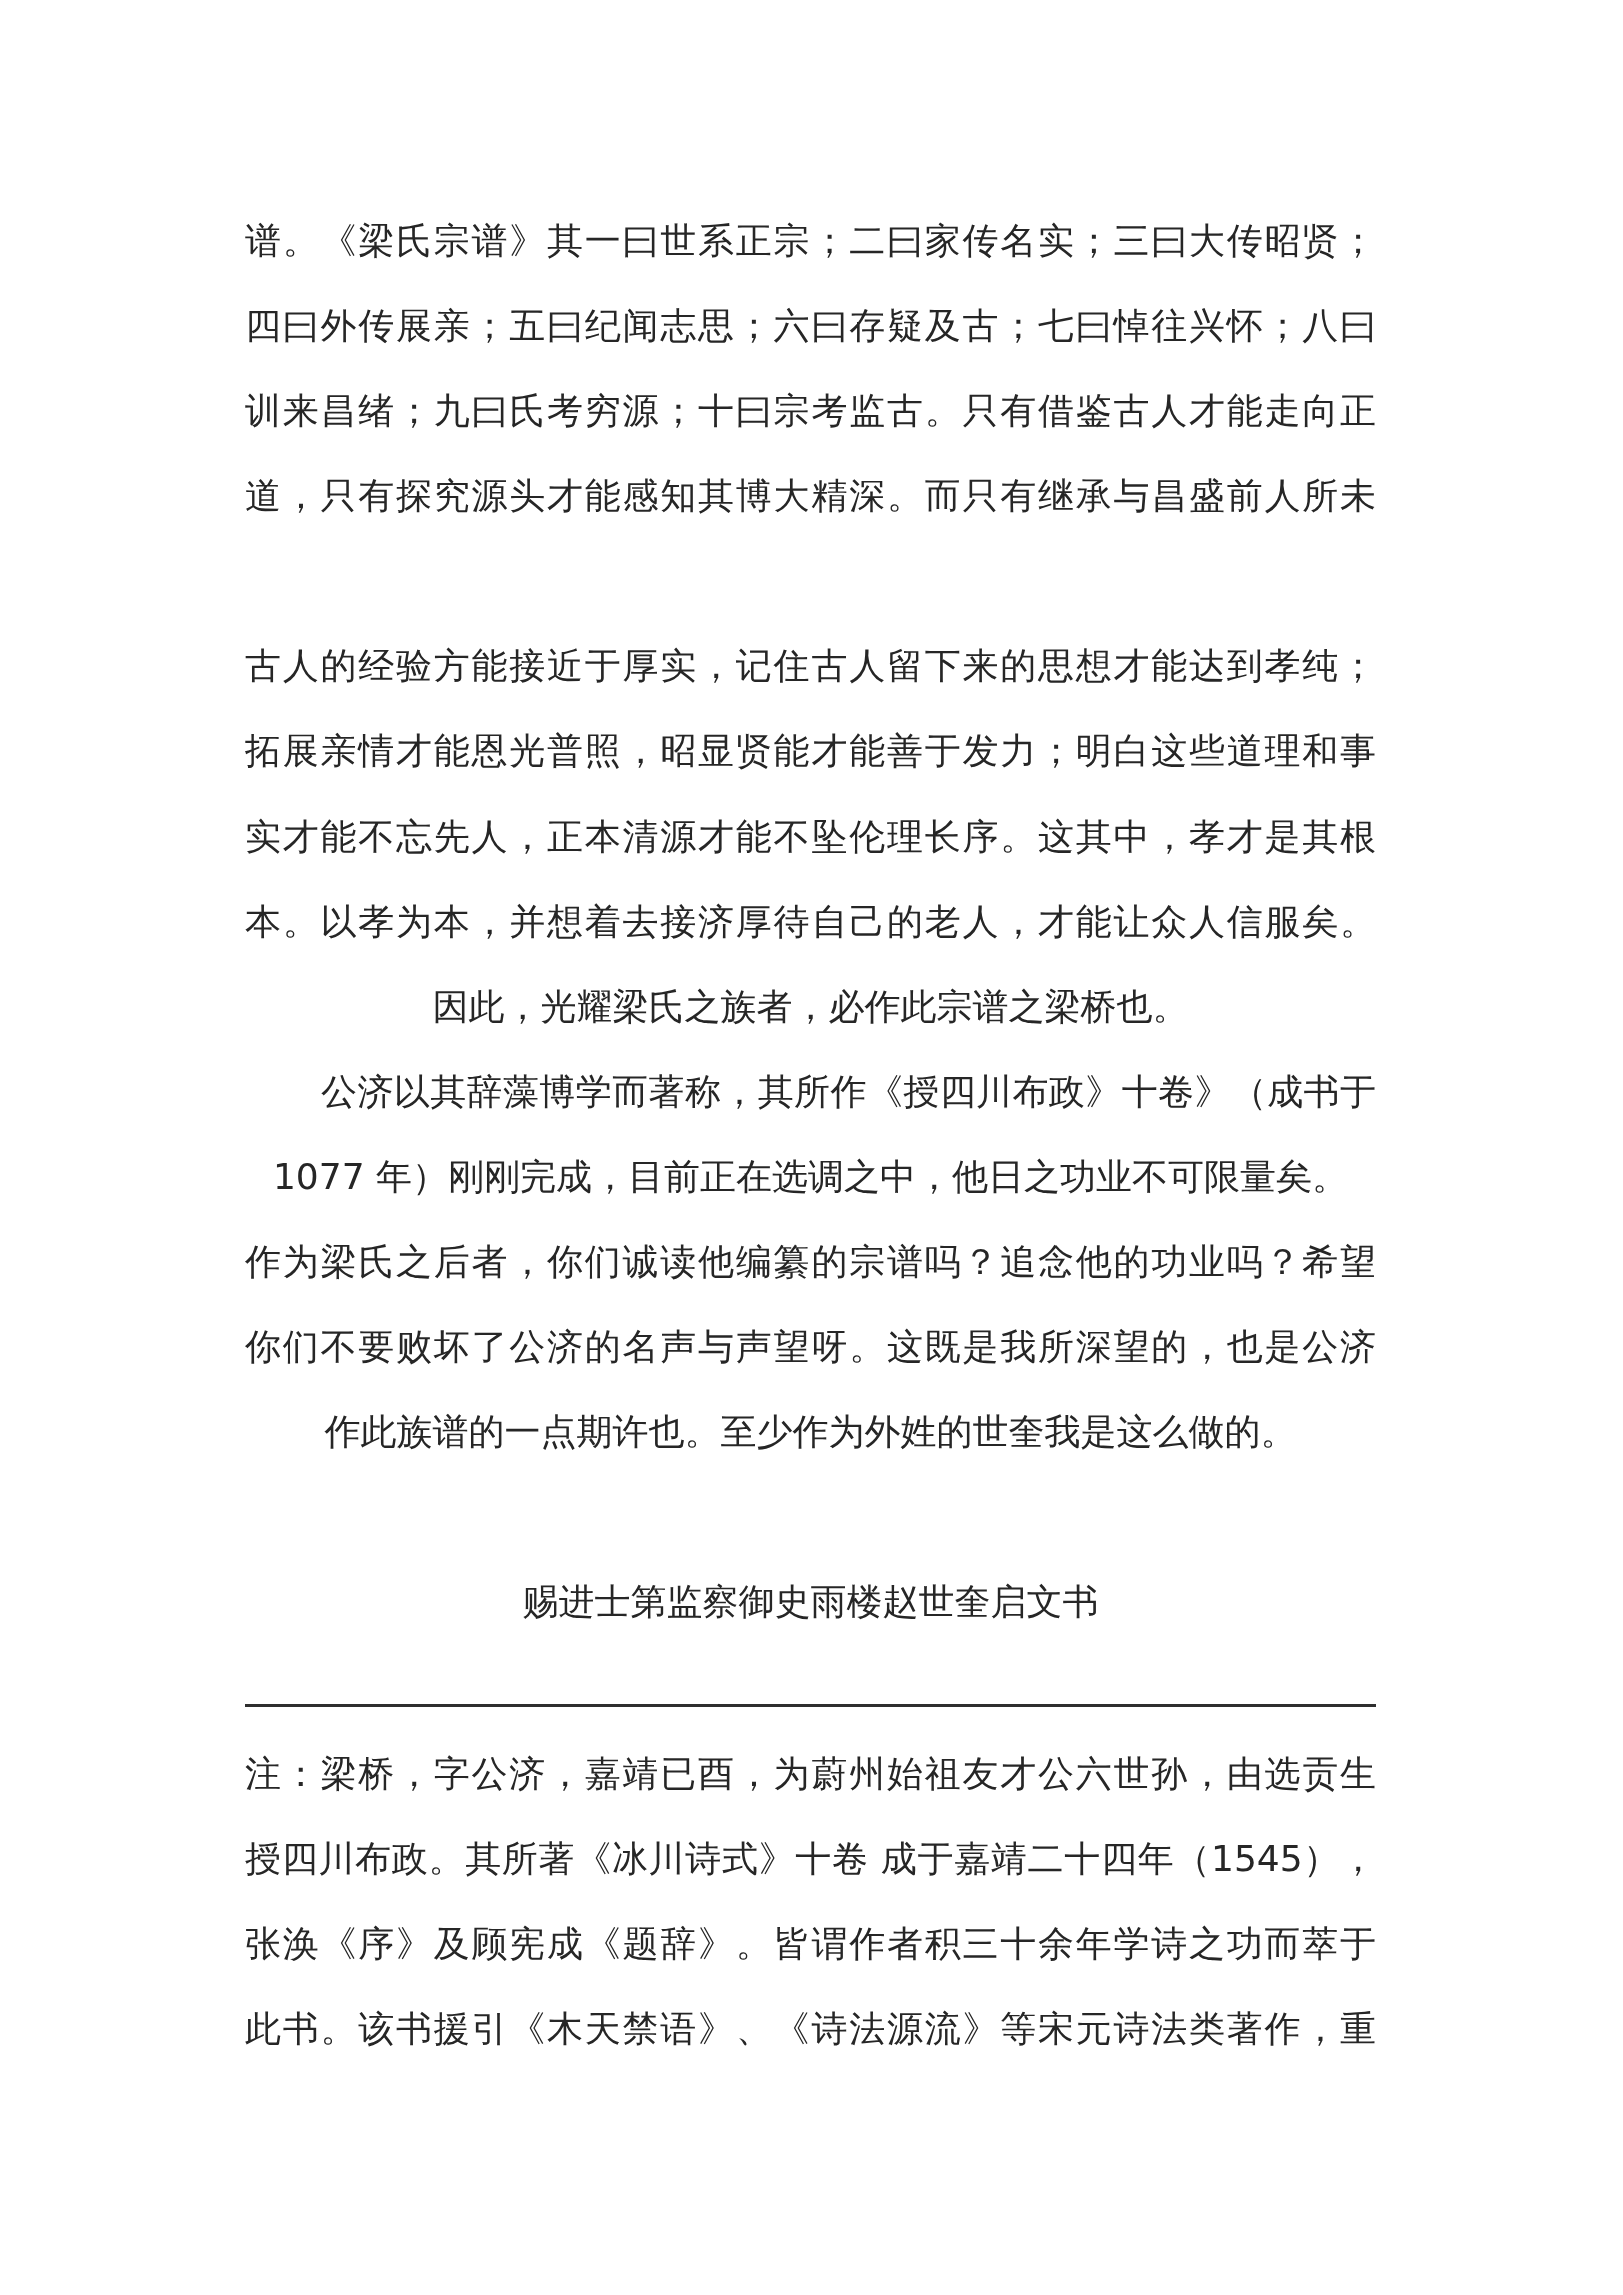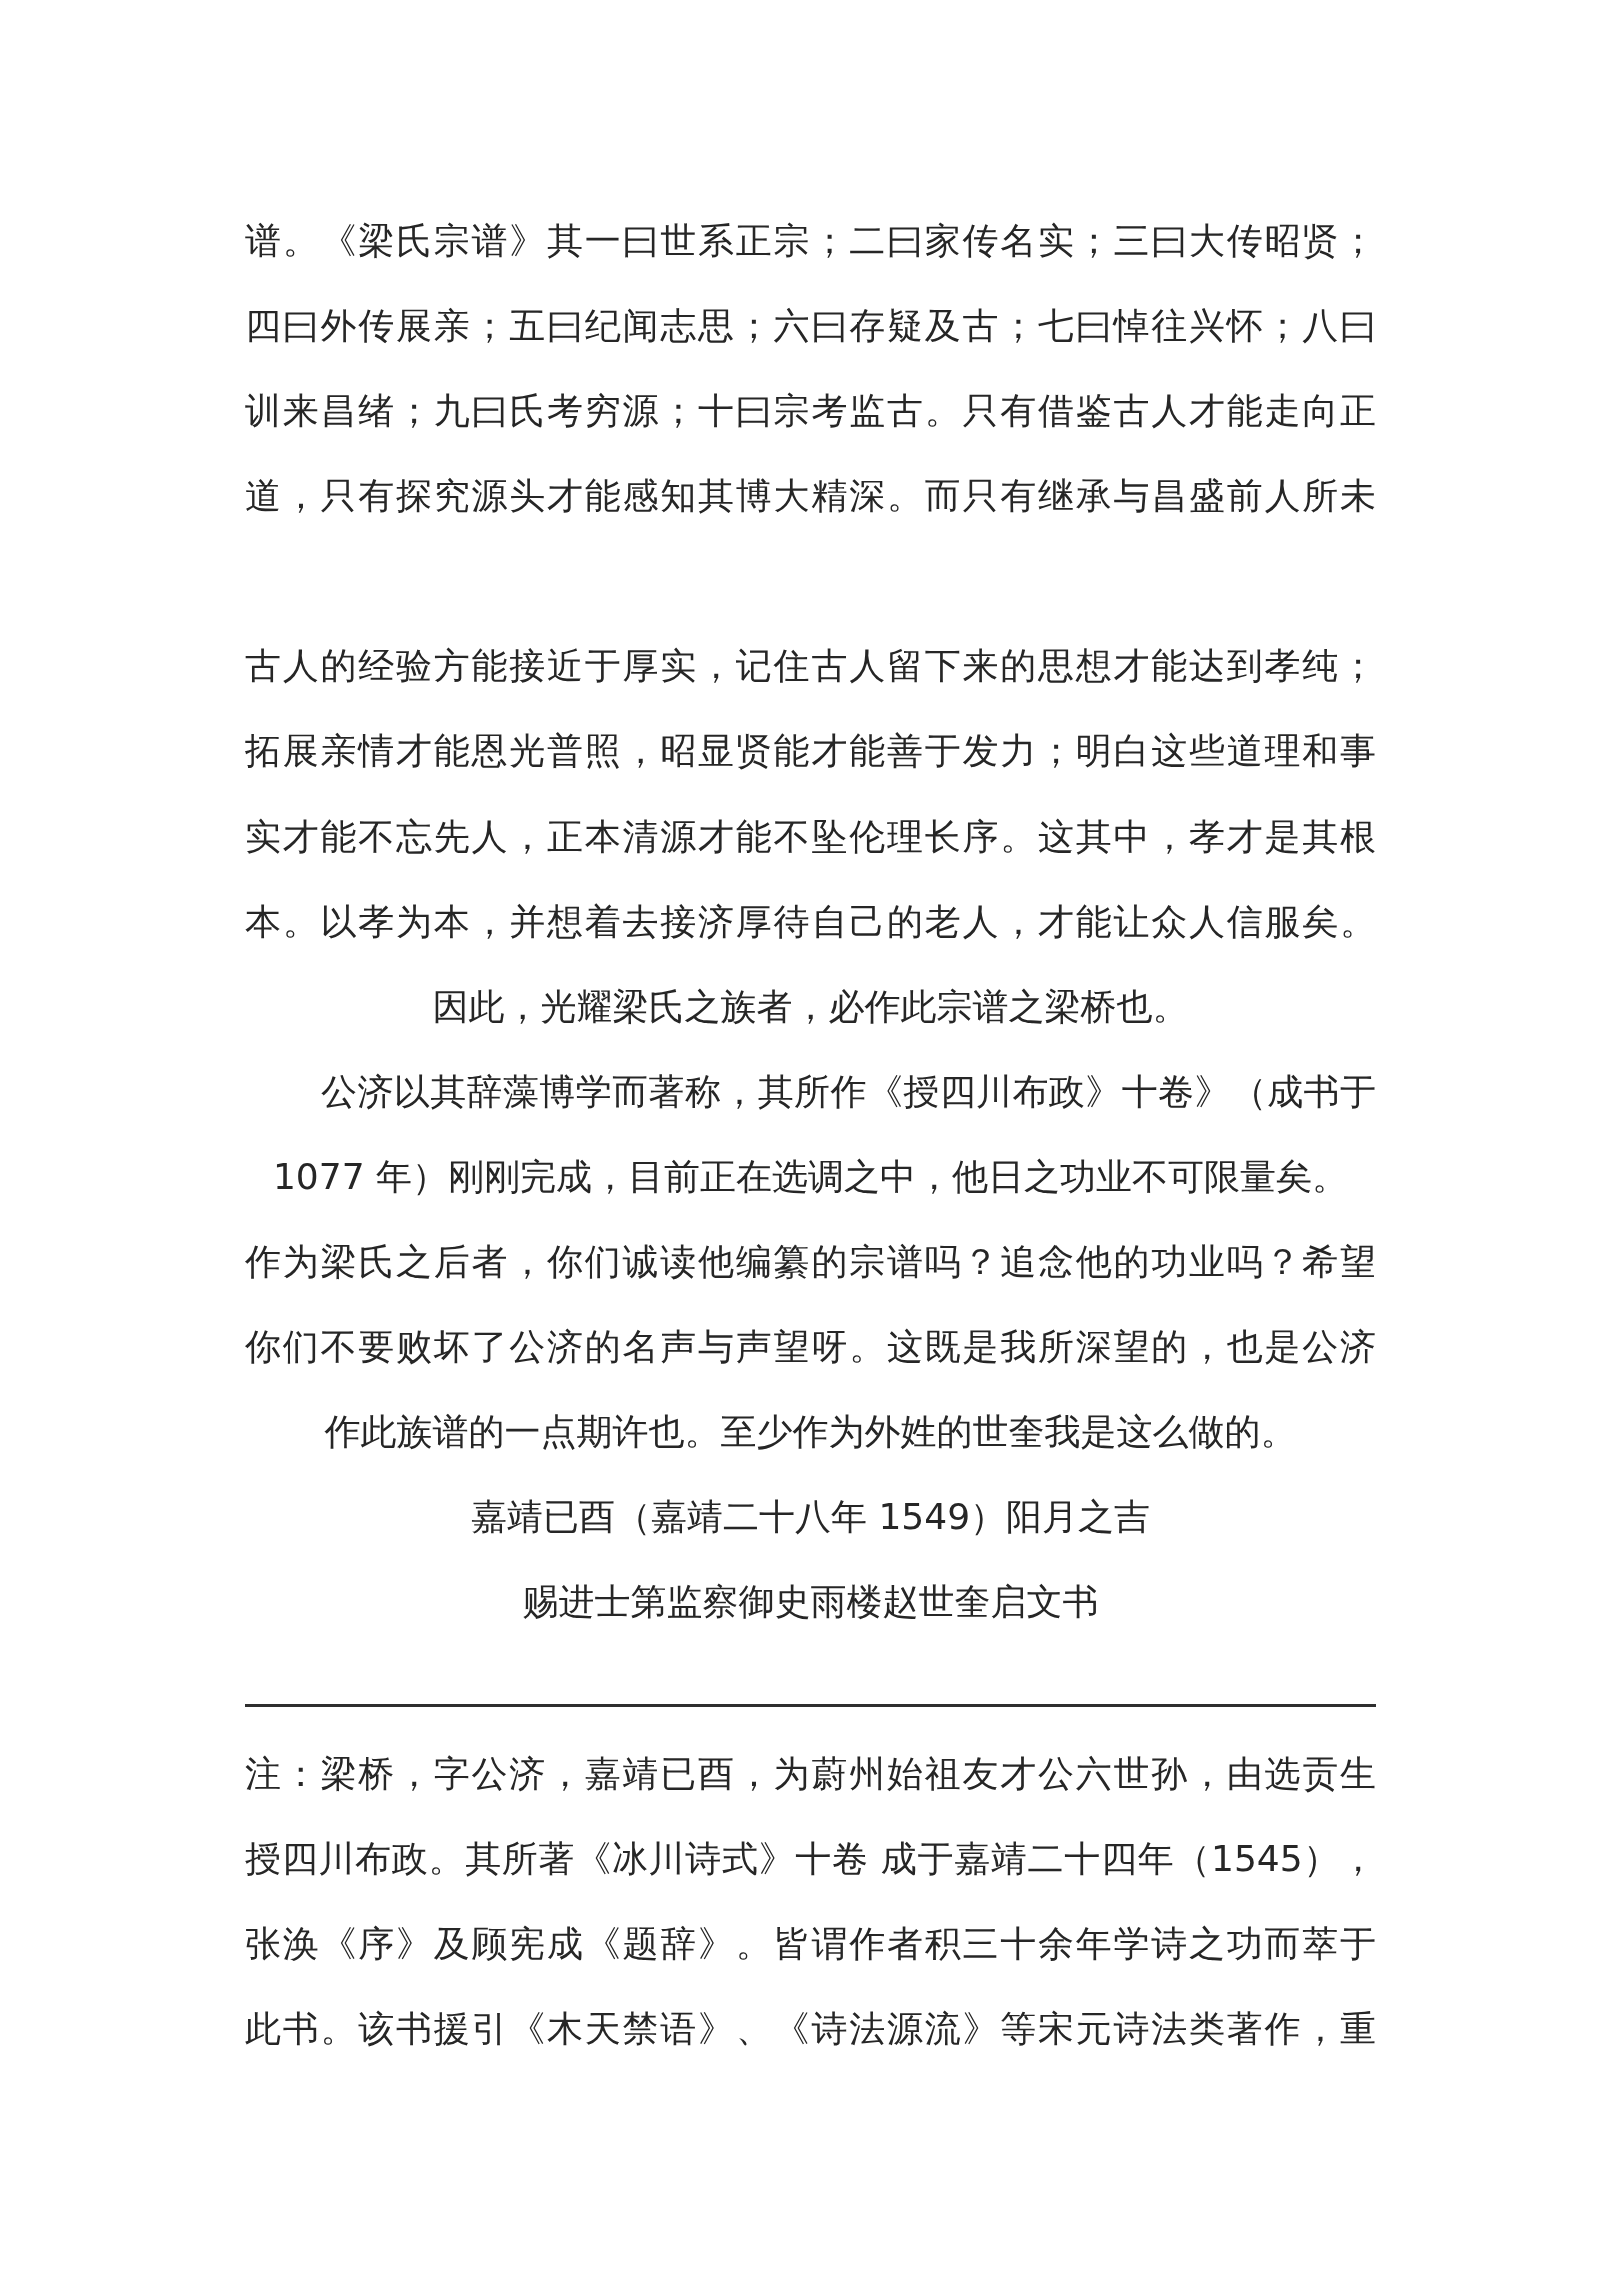--- a/index.html
+++ b/index.html
@@ -43,21 +43,20 @@
   <div class="line full" style="top:794px">实才能不忘先人，正本清源才能不坠伦理长序。这其中，孝才是其根</div>
   <div class="line full" style="top:879px">本。以孝为本，并想着去接济厚待自己的老人，才能让众人信服矣。</div>
   <div class="line last" style="top:964px">因此，光耀梁氏之族者，必作此宗谱之梁桥也。</div>
 
   <div class="line full indent" style="top:1049px">公济以其辞藻博学而著称，其所作《授四川布政》十卷》（成书于</div>
   <div class="line last" style="top:1134px">1077 年）刚刚完成，目前正在选调之中，他日之功业不可限量矣。</div>
   <div class="line full" style="top:1219px">作为梁氏之后者，你们诚读他编纂的宗谱吗？追念他的功业吗？希望</div>
   <div class="line full" style="top:1304px">你们不要败坏了公济的名声与声望呀。这既是我所深望的，也是公济</div>
   <div class="line last" style="top:1389px">作此族谱的一点期许也。至少作为外姓的世奎我是这么做的。</div>
 
-  <div class="line last" style="top:1474px">嘉靖已酉（嘉靖二十八年 1549）阳月之吉</div>
   <div class="line last" style="top:1559px">赐进士第监察御史雨楼赵世奎启文书</div>
 
   <div class="separator"></div>
 
   <div class="line full" style="top:1731px">注：梁桥，字公济，嘉靖已酉，为蔚州始祖友才公六世孙，由选贡生</div>
   <div class="line full" style="top:1816px">授四川布政。其所著《冰川诗式》十卷 成于嘉靖二十四年（1545），</div>
   <div class="line full" style="top:1901px">张涣《序》及顾宪成《题辞》。皆谓作者积三十余年学诗之功而萃于</div>
   <div class="line full" style="top:1986px">此书。该书援引《木天禁语》、《诗法源流》等宋元诗法类著作，重</div>
 
 </div>

